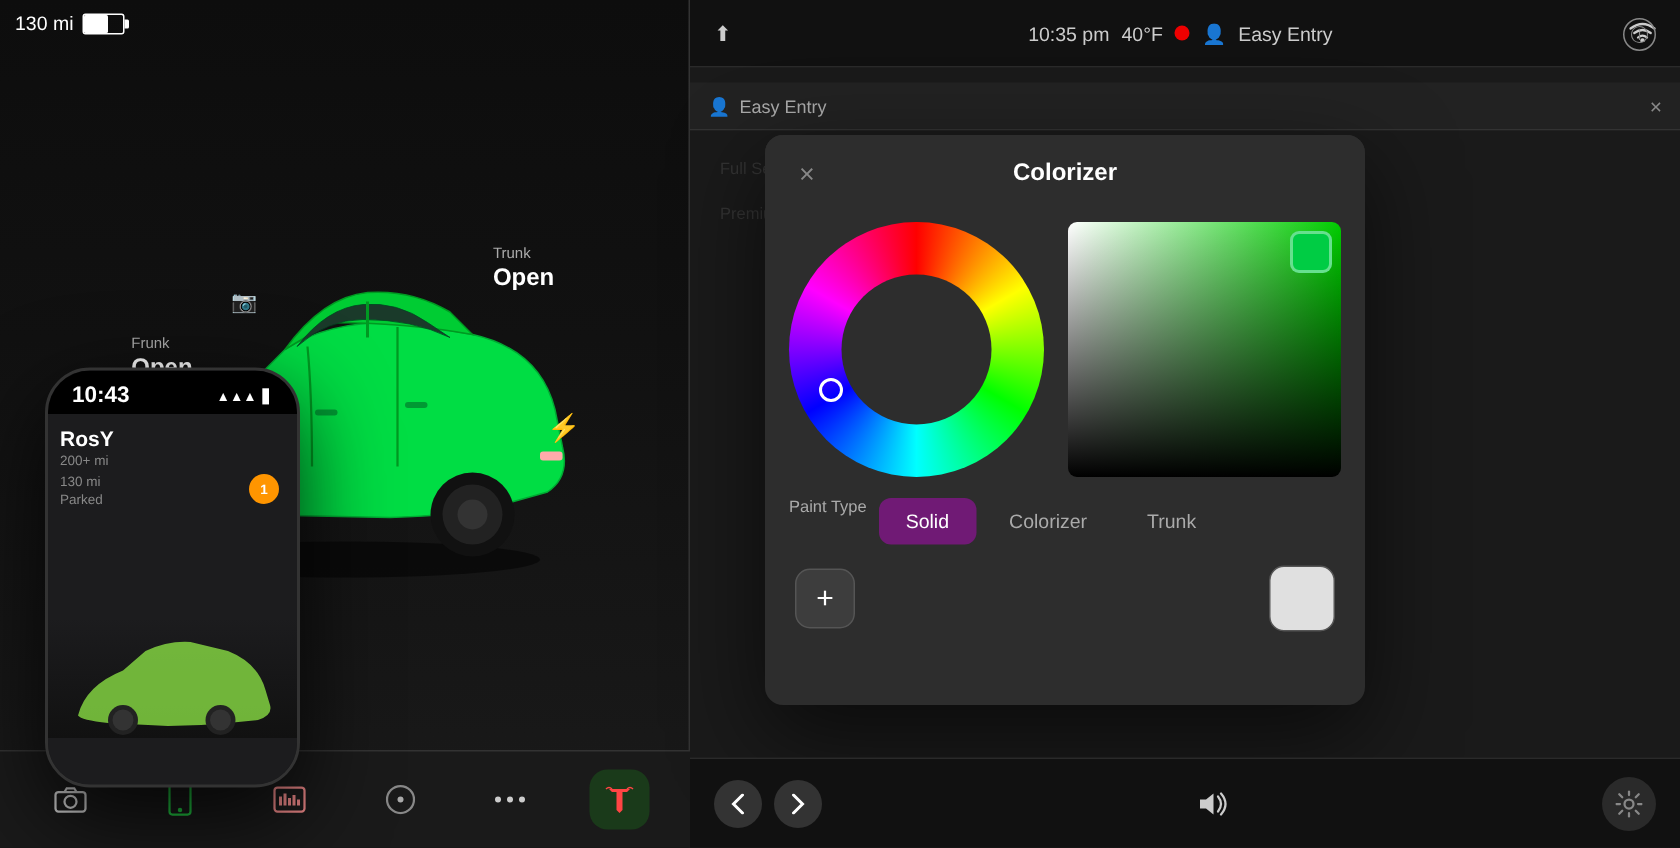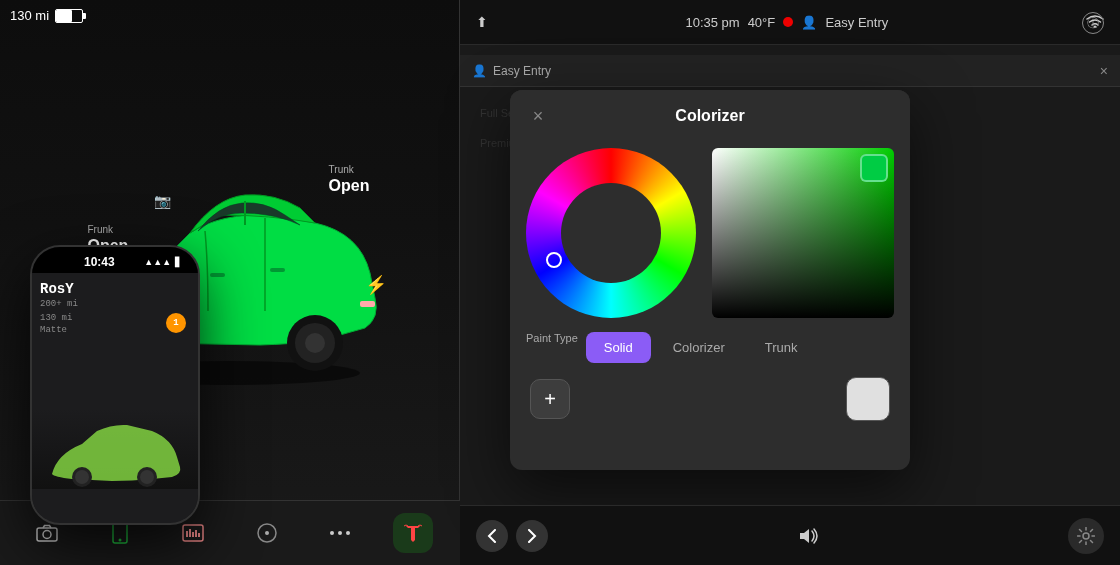--- a/index.html
+++ b/index.html
@@ -175,36 +175,34 @@
 
     .phone-status {
       background: #000;
       padding: 8px 16px 4px;
       display: flex;
       justify-content: space-between;
       align-items: center;
     }
     .phone-time {
       color: #fff;
-      font-size: 12px;
+      font-size: 15px;
       font-weight: 600;
-      margin-left: 36px;
     }
     .phone-icons {
       display: flex;
       gap: 4px;
       align-items: center;
     }
 
     .phone-content {
       background: #1c1c1e;
       padding: 8px;
       height: calc(100% - 30px);
       position: relative;
-      font-family: Liberation Mono, monospace;
     }
 
     .phone-app-name {
       color: #fff;
       font-size: 14px;
       font-weight: 700;
       margin-bottom: 2px;
     }
     .phone-subtitle {
       color: #888;
@@ -475,21 +473,21 @@
     .paint-btn {
       padding: 8px 18px;
       border-radius: 8px;
       font-size: 13px;
       cursor: pointer;
       border: none;
       font-weight: 500;
     }
 
     .paint-btn.active {
-      background: #8b5cf6;
+      background: #701a75;
       color: #fff;
     }
 
     .paint-btn.inactive {
       background: transparent;
       color: #aaa;
     }
 
     
     .dialog-bottom {
@@ -740,21 +738,21 @@
         <span style="color:#fff; font-size:9px;">▲▲▲</span>
         <span style="color:#fff; font-size:9px;">▋</span>
       </div>
     </div>
     <div class="phone-content">
       <div class="phone-app-name">RosY</div>
       <div class="phone-subtitle">200+ mi</div>
       <div class="phone-range">
         <span>130 mi</span>
       </div>
-      <div class="phone-range" style="margin-top:2px;">Matte</div>
+      <div class="phone-range" style="margin-top:2px;">Parked</div>
 
       <div class="notif-dot">
         <span>1</span>
       </div>
 
       <div class="phone-car-thumb">
         <svg width="160" height="80" viewBox="0 0 160 80">
           <path d="M20,65 Q25,45 50,35 L65,22 Q80,15 95,16 L120,22 Q140,30 145,48 L148,58 Q150,65 140,68 L120,70 Q100,72 80,72 L40,70 Q22,68 20,65Z" fill="#88dd44" opacity="0.8"></path>
           <circle cx="50" cy="68" r="10" fill="#222"></circle>
           <circle cx="50" cy="68" r="7" fill="#333"></circle>

